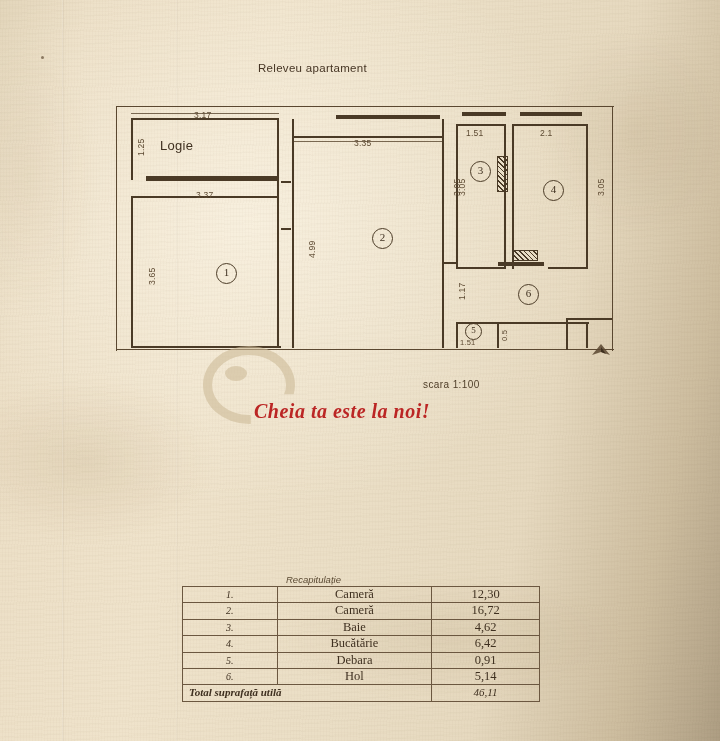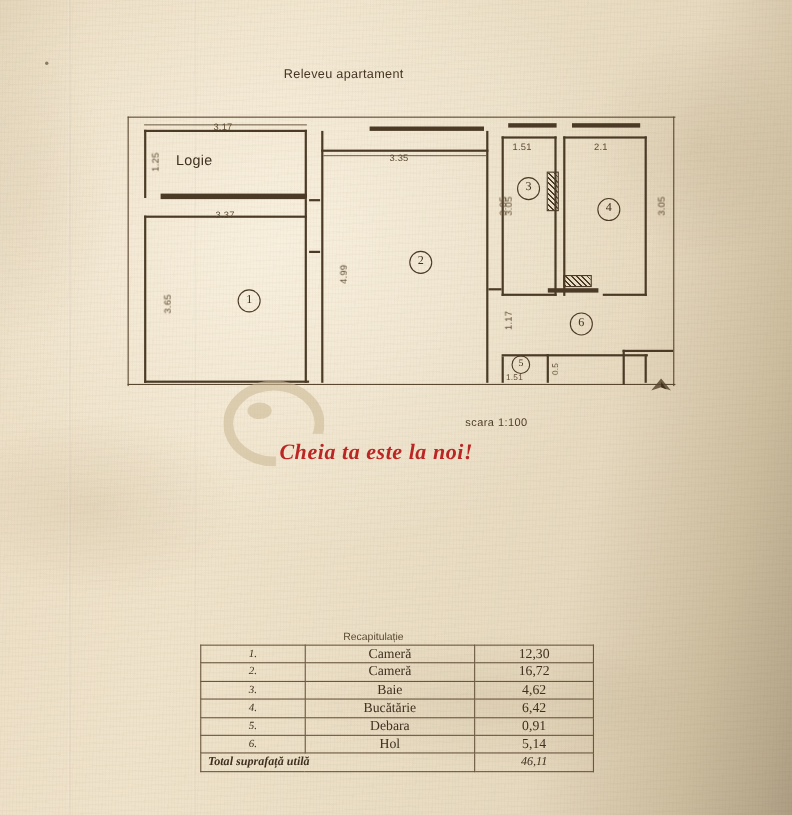--- a/index.html
+++ b/index.html
@@ -85,21 +85,21 @@
     font-size:20px;font-style:italic;font-weight:bold;
     color:#b91c1c;opacity:.95;font-family:"Liberation Serif",serif;
     letter-spacing:.5px;
   }
   
   #scale{position:absolute;left:423px;top:379px;font-size:10px;color:#4e3d28;letter-spacing:.4px;}
   
   #north{position:absolute;left:588px;top:343px;width:26px;height:13px;}
   
   #tbl{position:absolute;left:182px;top:586px;width:358px;}
-  #tblTitle{position:absolute;left:312px;top:574px;font-size:9.5px;color:#5b4a33;}
+  #tblTitle{position:absolute;left:286px;top:574px;font-size:9.5px;font-style:italic;color:#5b4a33;}
   table{border-collapse:collapse;width:358px;font-family:"Liberation Serif",serif;}
   td{
     border:1px solid #6b5740;
     color:#3f3020;font-size:12.5px;
     padding:0;height:15.4px;line-height:15.4px;
   }
   td.idx{width:95px;text-align:center;font-style:italic;font-size:10px;}
   td.nm{width:155px;text-align:center;}
   td.val{width:108px;text-align:center;}
   tr.tot td{font-size:11px;}

